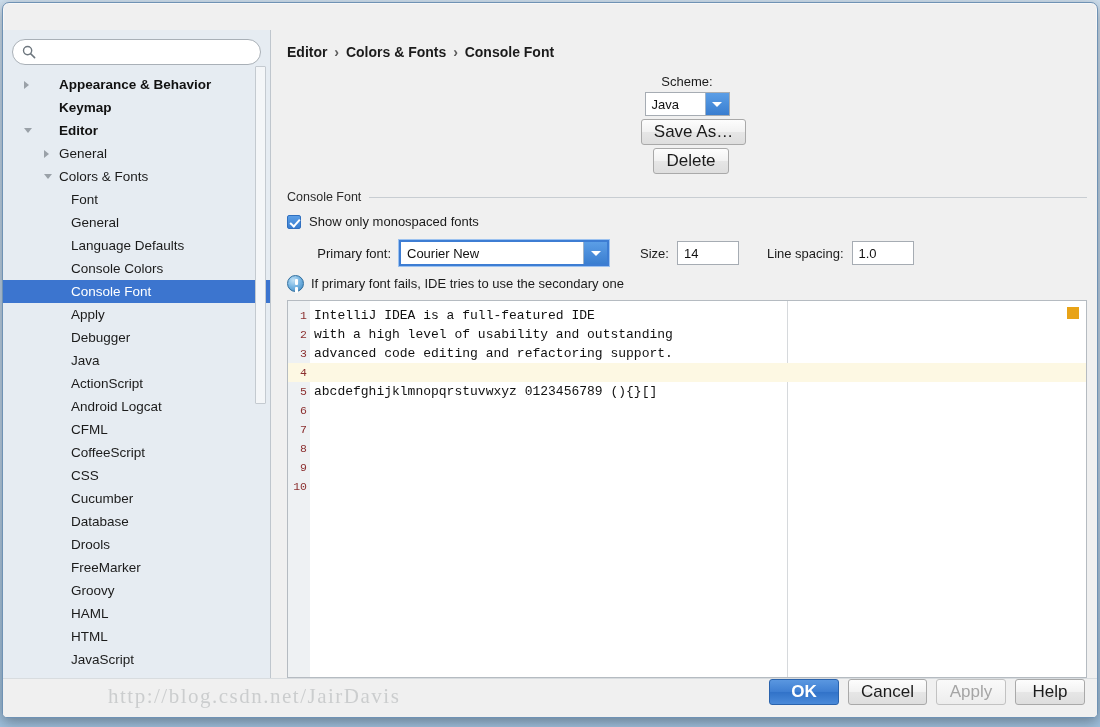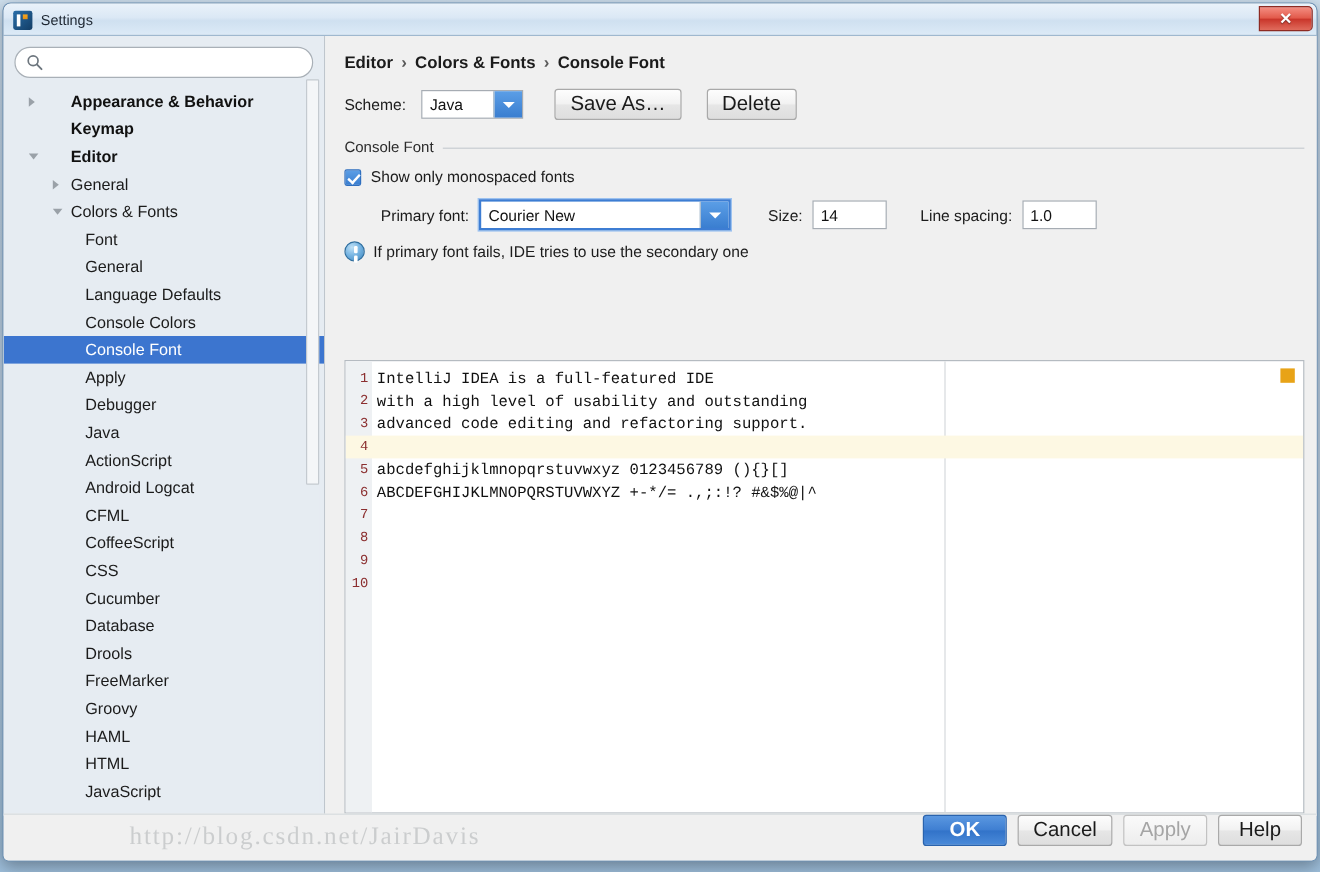--- a/index.html
+++ b/index.html
@@ -329,29 +329,20 @@
 </head>
 <body>
 
 <div id="backdrop">
   <div class="blur-row" style="left:170px;top:8px;width:760px;height:10px;"></div>
   <div class="blur-row" style="left:380px;top:56px;width:220px;height:9px;"></div>
 </div>
 
 <div id="window">
 
-  <div id="titlebar">
-    <div class="tb-left">
-      <span class="ij-logo"></span>
-      <span class="tb-title">Settings</span>
-    </div>
-    <div id="closebtn">
-      <span>✕</span>
-    </div>
-  </div>
 
   <div id="dialog-body">
 
     <div id="sidebar">
       <div id="search-wrap">
         <svg class="search-icon" viewBox="0 0 14 14">
           <circle cx="5.6" cy="5.6" r="4.1" fill="none" stroke="#6d767e" stroke-width="1.4"></circle>
           <line x1="8.7" y1="8.7" x2="12.6" y2="12.6" stroke="#6d767e" stroke-width="1.6" stroke-linecap="round"></line>
         </svg>
         <input id="search-input" type="text" placeholder="" style="">
@@ -391,21 +382,21 @@
     <div id="content">
 
       <div id="breadcrumb">
         <span>Editor</span>
         <span class="sep">›</span>
         <span>Colors &amp; Fonts</span>
         <span class="sep">›</span>
         <span>Console Font</span>
       </div>
 
-      <div class="row" style="gap:13px;">
+      <div class="row" style="gap:3px;flex-direction:column;">
         <span class="lbl">Scheme:</span>
         <div class="combo" style="width:85px;">
           <span>Java</span>
           <span class="arrow-btn"></span>
         </div>
         <div class="btn" style="margin-left:13px;">
           <span>Save As…</span>
         </div>
         <div class="btn" style="margin-left:8px;">
           <span>Delete</span>
@@ -446,21 +437,21 @@
 
       <div id="preview">
         <div id="gutter"></div>
         <div id="right-margin"></div>
         <div id="pv-lines">
             <div class="pv-line"><span class="num">1</span><span class="txt">IntelliJ IDEA is a full-featured IDE</span></div>
             <div class="pv-line"><span class="num">2</span><span class="txt">with a high level of usability and outstanding</span></div>
             <div class="pv-line"><span class="num">3</span><span class="txt">advanced code editing and refactoring support.</span></div>
             <div class="pv-line caret"><span class="num">4</span><span class="txt"></span></div>
             <div class="pv-line"><span class="num">5</span><span class="txt">abcdefghijklmnopqrstuvwxyz 0123456789 (){}[]</span></div>
-            <div class="pv-line"><span class="num">6</span><span class="txt">ABCDEFGHIJKLMNOPQRSTUVWXYZ +-*/= .,;:!? #&amp;$%@|^</span></div>
+            <div class="pv-line"><span class="num">6</span></div>
             <div class="pv-line"><span class="num">7</span><span class="txt"></span></div>
             <div class="pv-line"><span class="num">8</span><span class="txt"></span></div>
             <div class="pv-line"><span class="num">9</span><span class="txt"></span></div>
             <div class="pv-line"><span class="num">10</span><span class="txt"></span></div>
           </div>
         <div id="marker"></div>
       </div>
 
     </div>
   </div>

